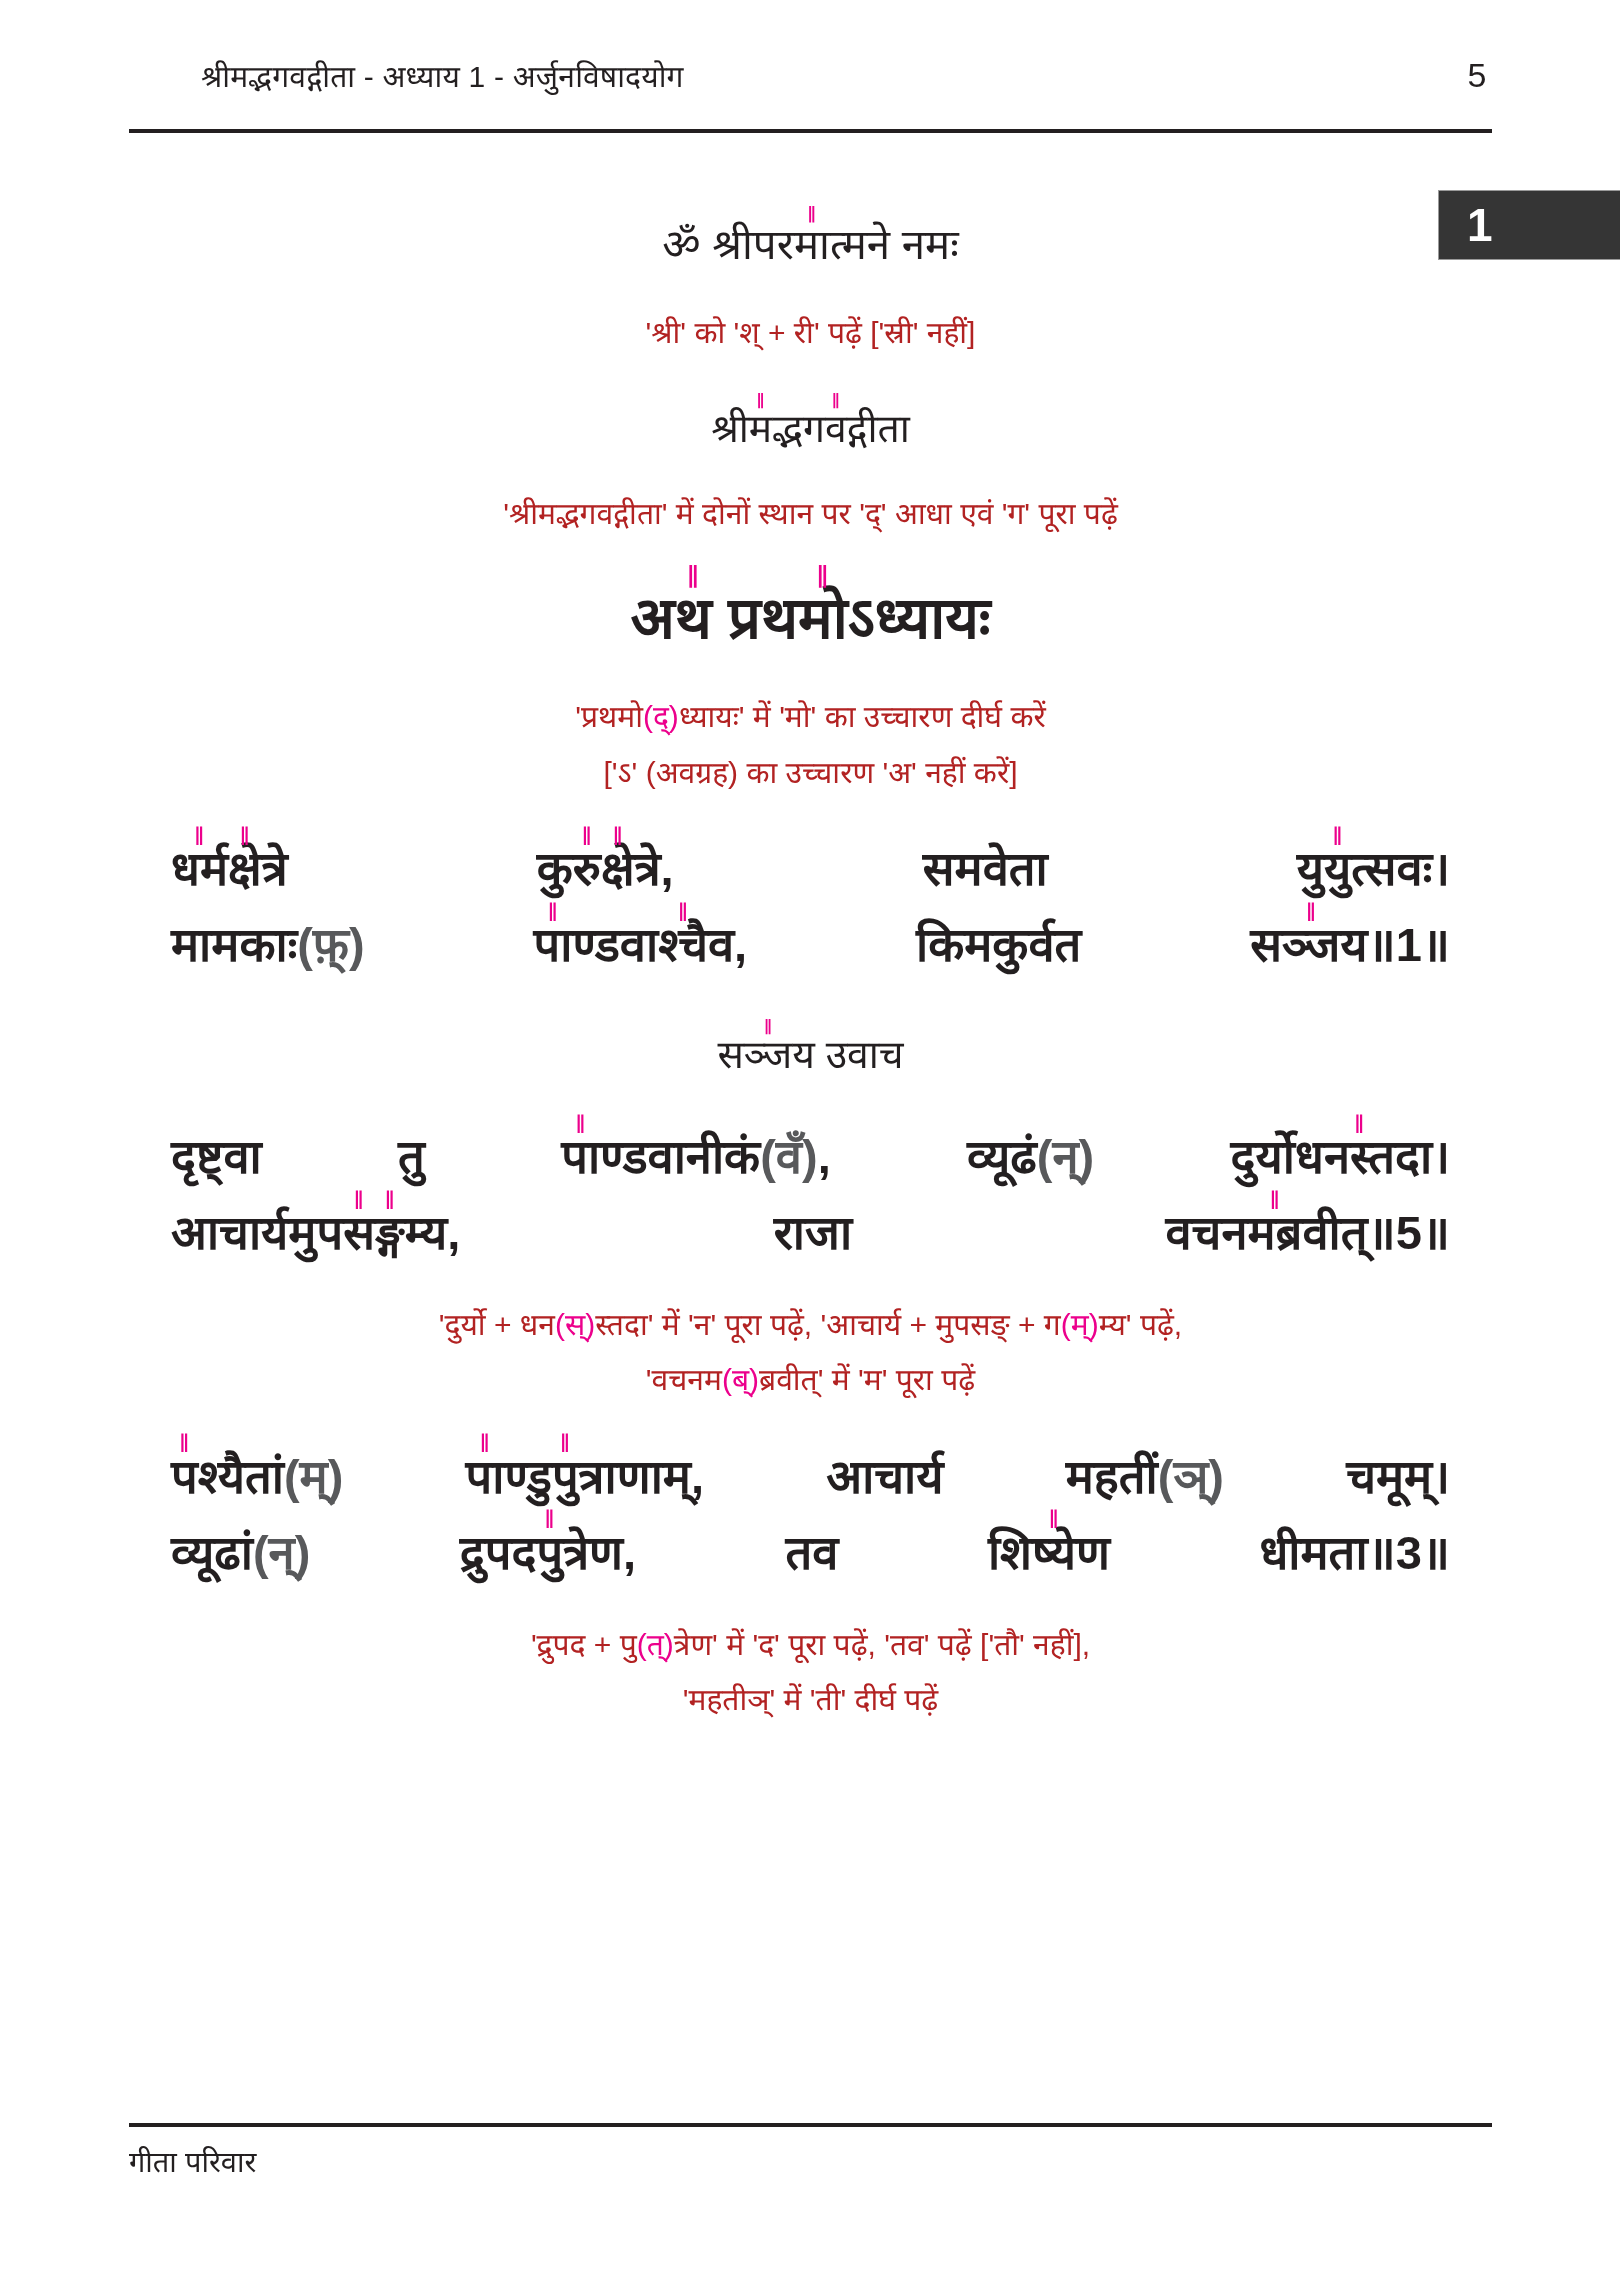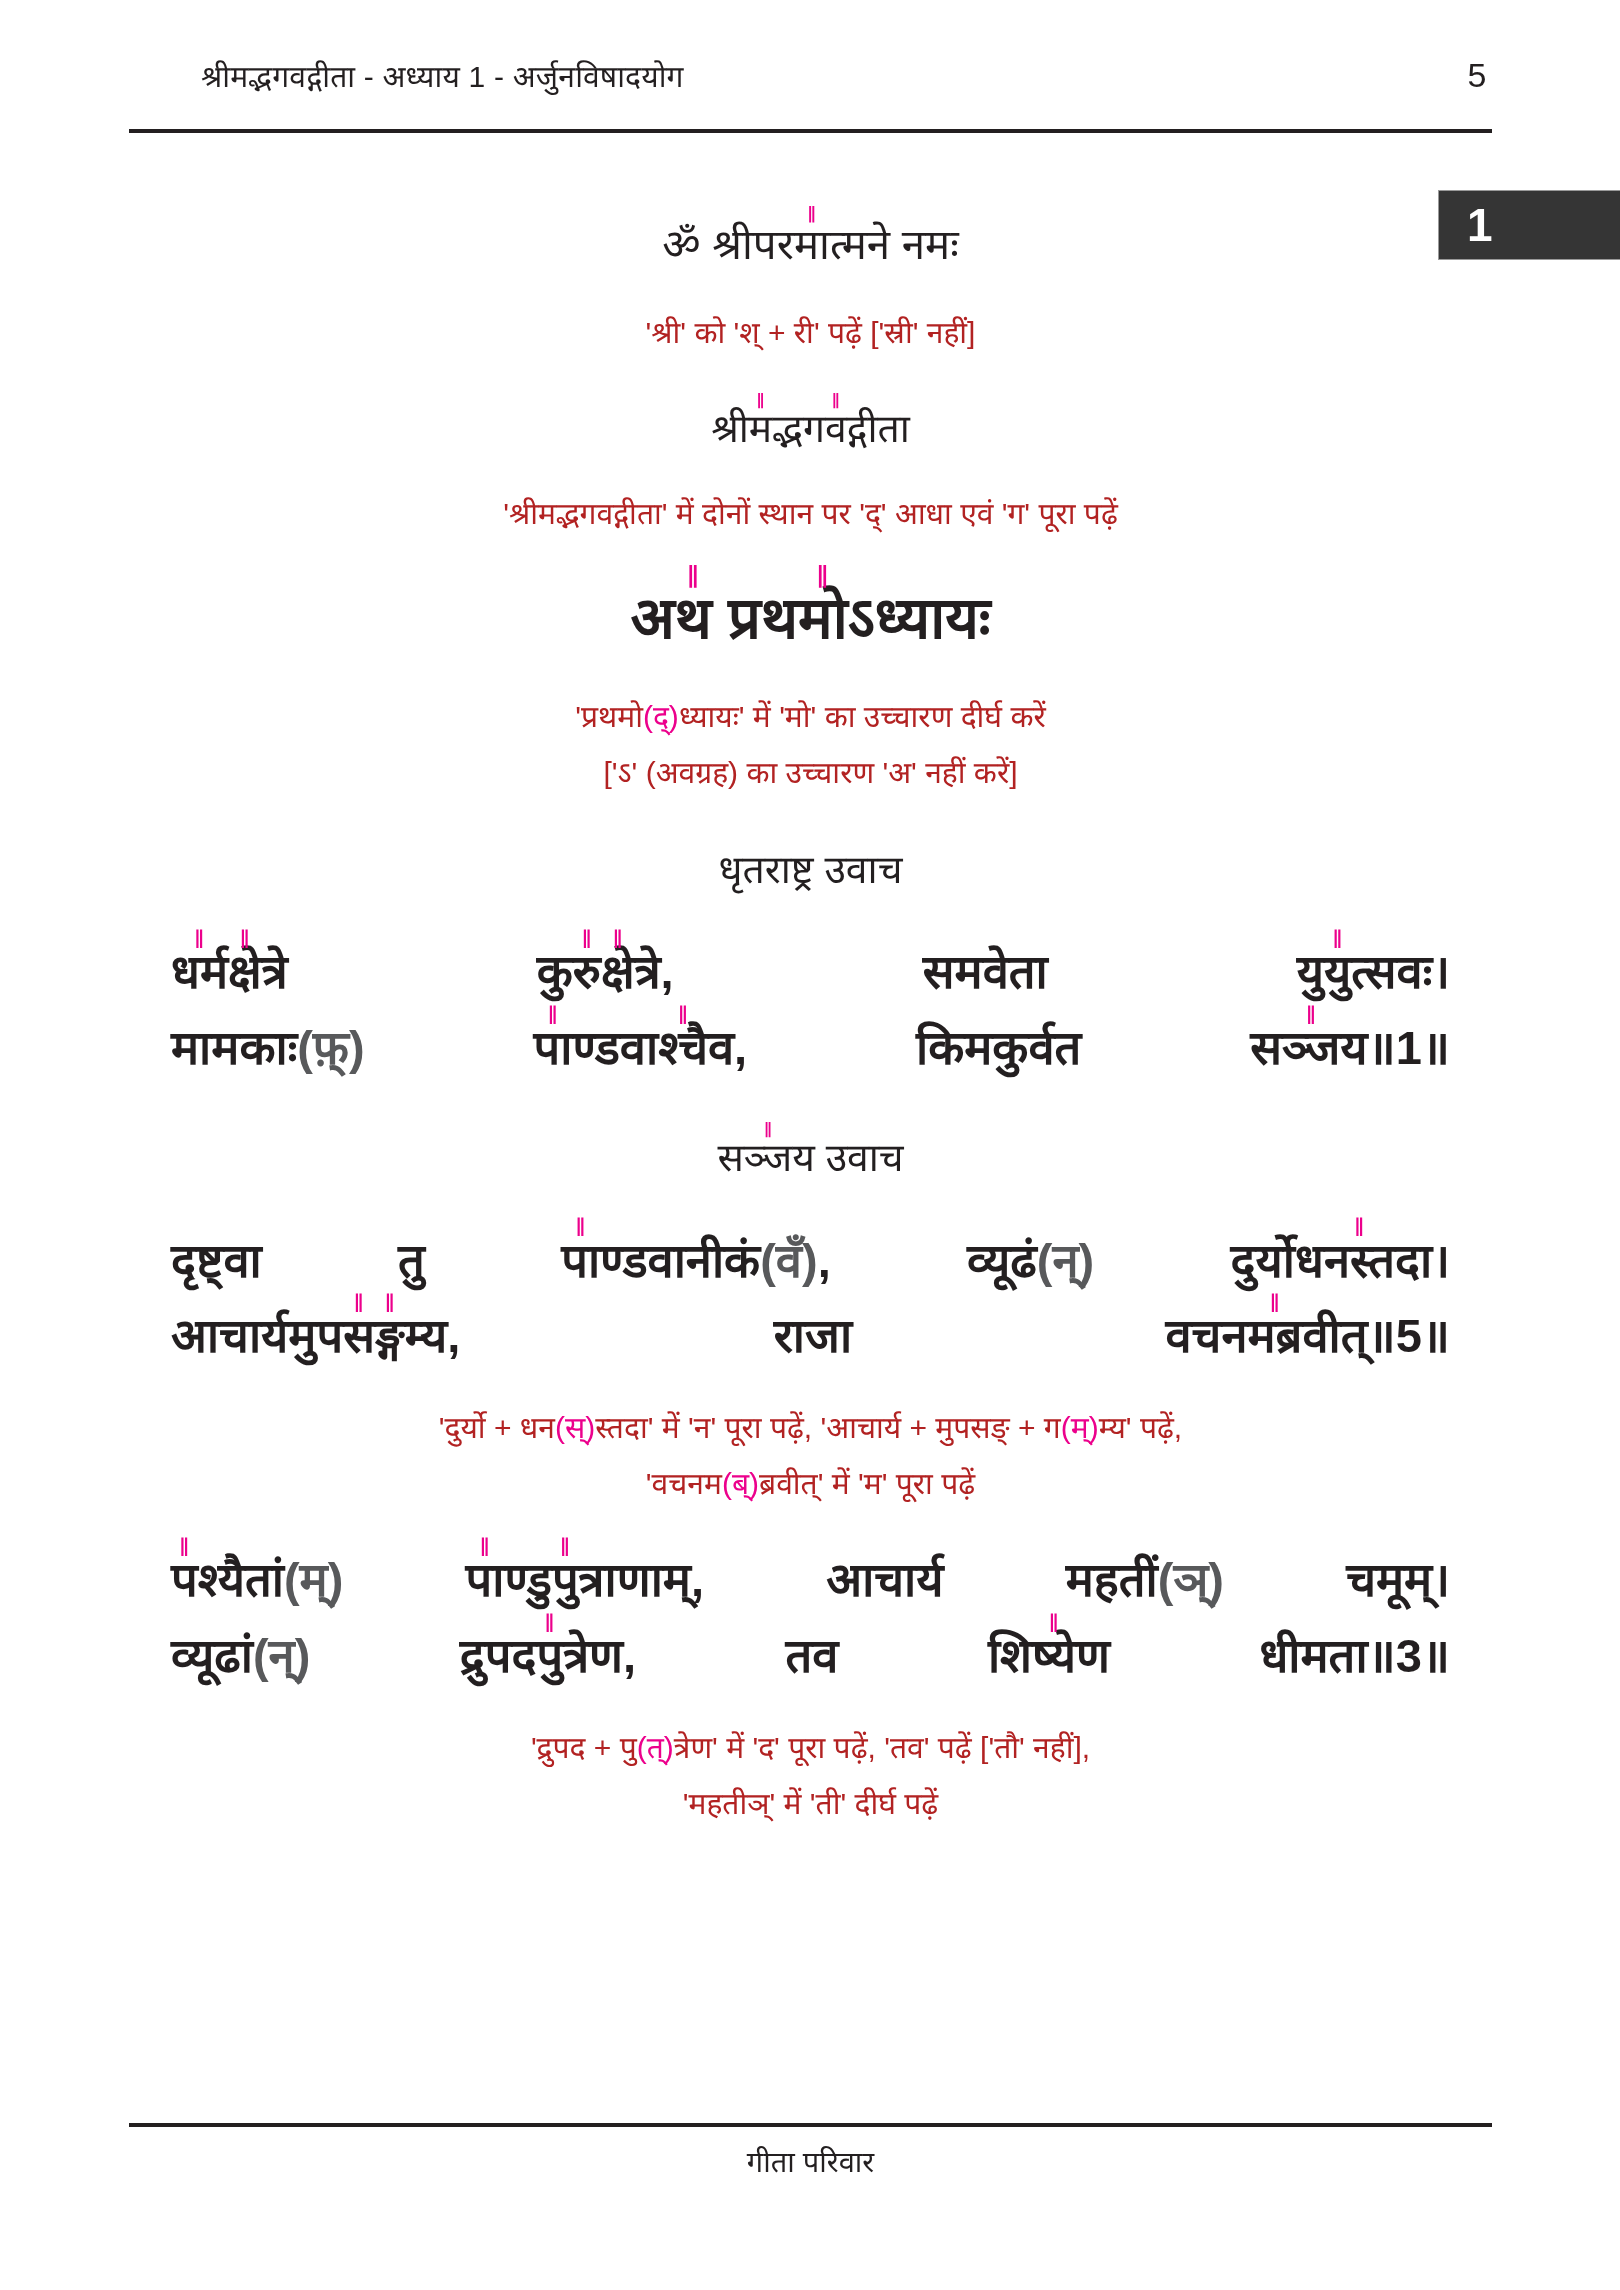--- a/index.html
+++ b/index.html
@@ -47,42 +47,41 @@
   .hasacc { position:relative; display:inline-block; }
   .accmark {
     position:absolute; top:-0.56em; left:50%; transform:translateX(-50%);
     font-size:0.40em; font-weight:bold; color:var(--pink,#EC008C);
     letter-spacing:0.9px; line-height:1;
   }
 
   
   .footer { position:absolute; left:129px; right:129px; top:2123px; }
   .footer .rule { margin-top:0; height:3.7px; }
-  .ftr-text { text-align:center; font-size:29px; margin-top:14.8px; }
+  .ftr-text { text-align:left; font-size:29px; margin-top:14.8px; }
 </style>
 </head>
 <body>
 
 <div class="page">
 
   <div class="hdr">
     <div class="hdr-title">श्रीमद्भगवद्गीता - अध्याय 1 - अर्जुनविषादयोग</div>
     <div class="hdr-page">5</div>
   </div>
   <div class="rule"></div>
 
   <div class="content">
       <div class="blk blk-mantra"><span class="seg">ॐ श्रीपर</span><span class="seg hasacc"><span class="accmark">∥</span>मा</span><span class="seg">त्मने नमः</span></div>
       <div class="blk blk-note"><span class="seg bold">'श्री'</span><span class="seg"> को </span><span class="seg bold">'श् + री'</span><span class="seg"> पढ़ें </span><span class="seg">[</span><span class="seg bold">'स्री'</span><span class="seg"> नहीं]</span></div>
       <div class="blk blk-title"><span class="seg">श्री</span><span class="seg hasacc"><span class="accmark">∥</span>म</span><span class="seg">द्भग</span><span class="seg hasacc"><span class="accmark">∥</span>व</span><span class="seg">द्गीता</span></div>
       <div class="blk blk-note"><span class="seg bold">'श्रीमद्भगवद्गीता'</span><span class="seg"> में दोनों स्थान पर </span><span class="seg bold">'द्'</span><span class="seg"> आधा एवं </span><span class="seg bold">'ग'</span><span class="seg"> पूरा पढ़ें</span></div>
       <div class="blk blk-chapter"><span class="seg">अ</span><span class="seg hasacc"><span class="accmark">∥</span>थ</span><span class="seg"> प्रथ</span><span class="seg hasacc"><span class="accmark">∥</span>मो</span><span class="seg">ऽध्यायः</span></div>
       <div class="blk blk-note"><span class="seg bold">'प्रथमो</span><span class="seg c-pink bold">(द्)</span><span class="seg bold">ध्यायः'</span><span class="seg"> में </span><span class="seg bold">'मो'</span><span class="seg"> का उच्चारण दीर्घ करें</span></div>
       <div class="blk blk-note"><span class="seg">[</span><span class="seg bold">'ऽ'</span><span class="seg"> (अवग्रह) का उच्चारण </span><span class="seg bold">'अ'</span><span class="seg"> नहीं करें]</span></div>
-      <div class="blk blk-speaker"><span class="seg">धृतराष्ट्र उवाच</span></div>
       <div class="blk blk-verse"><span class="seg hasacc"><span class="accmark">∥</span>धर्म</span><span class="seg hasacc"><span class="accmark">∥</span>क्षे</span><span class="seg">त्रे </span><span class="seg">कु</span><span class="seg hasacc"><span class="accmark">∥</span>रु</span><span class="seg hasacc"><span class="accmark">∥</span>क्षे</span><span class="seg">त्रे, समवेता यु</span><span class="seg hasacc"><span class="accmark">∥</span>यु</span><span class="seg">त्सवः।</span></div>
       <div class="blk blk-verse"><span class="seg">मामकाः</span><span class="seg c-gray">(फ़्)</span><span class="seg"> </span><span class="seg hasacc"><span class="accmark">∥</span>पा</span><span class="seg">ण्डवा</span><span class="seg hasacc"><span class="accmark">∥</span>श्चै</span><span class="seg">व, किमकुर्वत स</span><span class="seg hasacc"><span class="accmark">∥</span>ञ्ज</span><span class="seg">य॥1॥</span></div>
       <div class="blk blk-speaker"><span class="seg">स</span><span class="seg hasacc"><span class="accmark">∥</span>ञ्ज</span><span class="seg">य उवाच</span></div>
       <div class="blk blk-verse"><span class="seg">दृष्ट्वा तु </span><span class="seg hasacc"><span class="accmark">∥</span>पा</span><span class="seg">ण्डवानीकं</span><span class="seg c-gray">(वँ)</span><span class="seg">, व्यूढं</span><span class="seg c-gray">(न्)</span><span class="seg"> दुर्योध</span><span class="seg hasacc"><span class="accmark">∥</span>नस्त</span><span class="seg">दा।</span></div>
       <div class="blk blk-verse"><span class="seg">आचार्यमुप</span><span class="seg hasacc"><span class="accmark">∥</span>स</span><span class="seg hasacc"><span class="accmark">∥</span>ङ्ग</span><span class="seg">म्य, राजा वचन</span><span class="seg hasacc"><span class="accmark">∥</span>मब्र</span><span class="seg">वीत्॥5॥</span></div>
       <div class="blk blk-note"><span class="seg bold">'दुर्यो + धन</span><span class="seg c-pink bold">(स्)</span><span class="seg bold">स्तदा'</span><span class="seg"> में </span><span class="seg bold">'न'</span><span class="seg"> पूरा पढ़ें, </span><span class="seg bold">'आचार्य + मुपसङ् + ग</span><span class="seg c-pink bold">(म्)</span><span class="seg bold">म्य'</span><span class="seg"> पढ़ें,</span></div>
       <div class="blk blk-note"><span class="seg bold">'वचनम</span><span class="seg c-pink bold">(ब्)</span><span class="seg bold">ब्रवीत्'</span><span class="seg"> में </span><span class="seg bold">'म'</span><span class="seg"> पूरा पढ़ें</span></div>
       <div class="blk blk-verse"><span class="seg hasacc"><span class="accmark">∥</span>प</span><span class="seg">श्यैतां</span><span class="seg c-gray">(म्)</span><span class="seg"> </span><span class="seg hasacc"><span class="accmark">∥</span>पा</span><span class="seg">ण्डु</span><span class="seg hasacc"><span class="accmark">∥</span>पु</span><span class="seg">त्राणाम्, आचार्य महतीं</span><span class="seg c-gray">(ञ्)</span><span class="seg"> चमूम्।</span></div>
       <div class="blk blk-verse"><span class="seg">व्यूढां</span><span class="seg c-gray">(न्)</span><span class="seg"> द्रुपद</span><span class="seg hasacc"><span class="accmark">∥</span>पु</span><span class="seg">त्रेण, तव शि</span><span class="seg hasacc"><span class="accmark">∥</span>ष्ये</span><span class="seg">ण धीमता॥3॥</span></div>
       <div class="blk blk-note"><span class="seg bold">'द्रुपद + पु</span><span class="seg c-pink bold">(त्)</span><span class="seg bold">त्रेण'</span><span class="seg"> में </span><span class="seg bold">'द'</span><span class="seg"> पूरा पढ़ें, </span><span class="seg bold">'तव'</span><span class="seg"> पढ़ें </span><span class="seg">[</span><span class="seg bold">'तौ'</span><span class="seg"> नहीं],</span></div>

